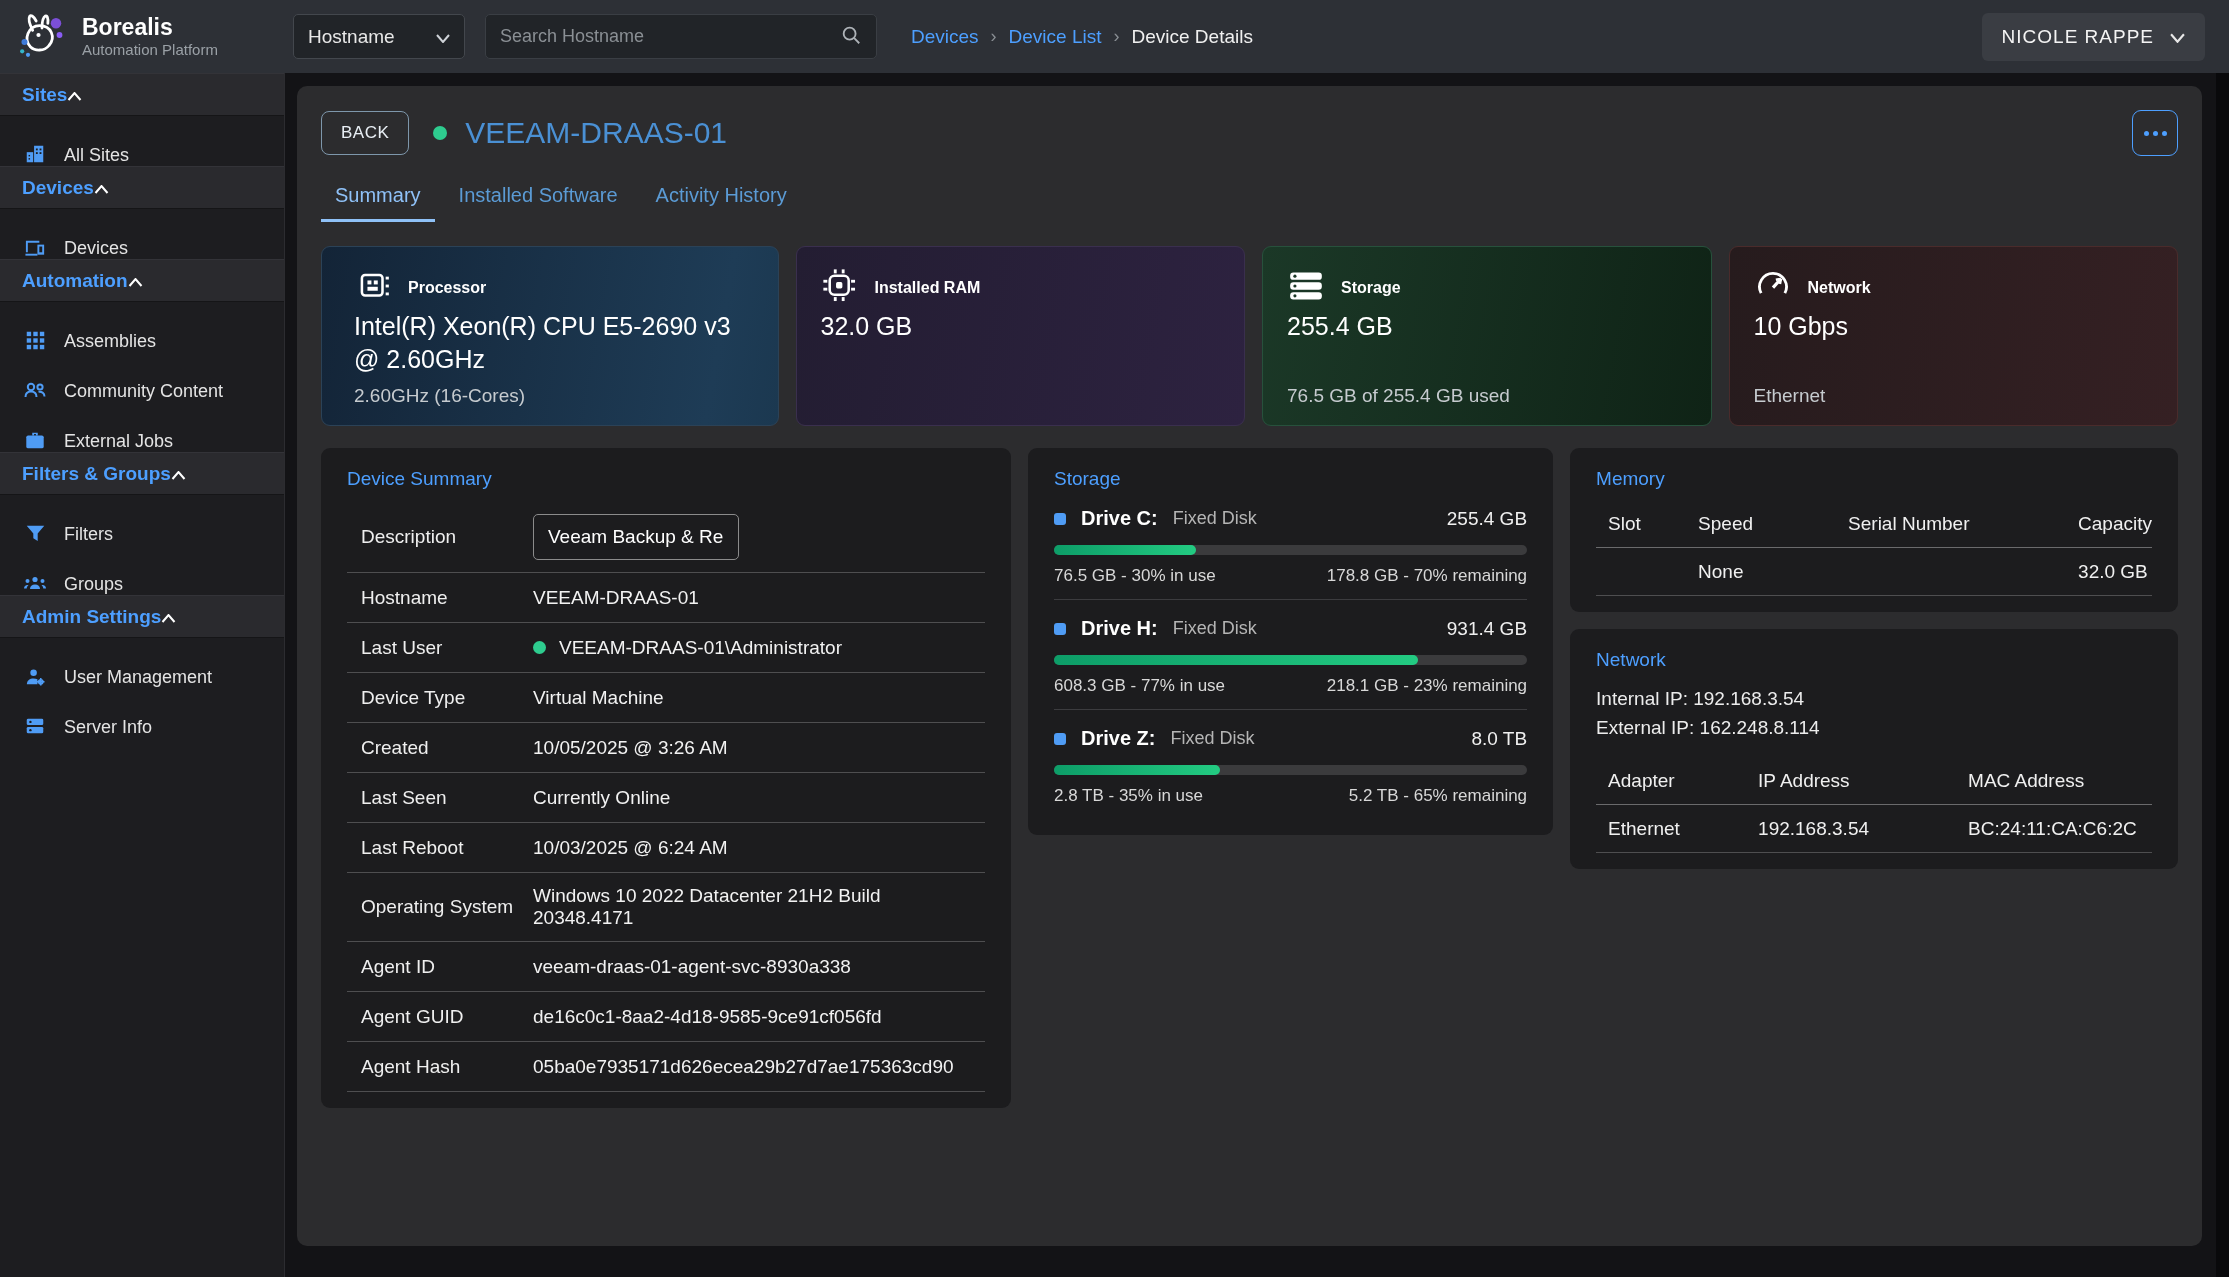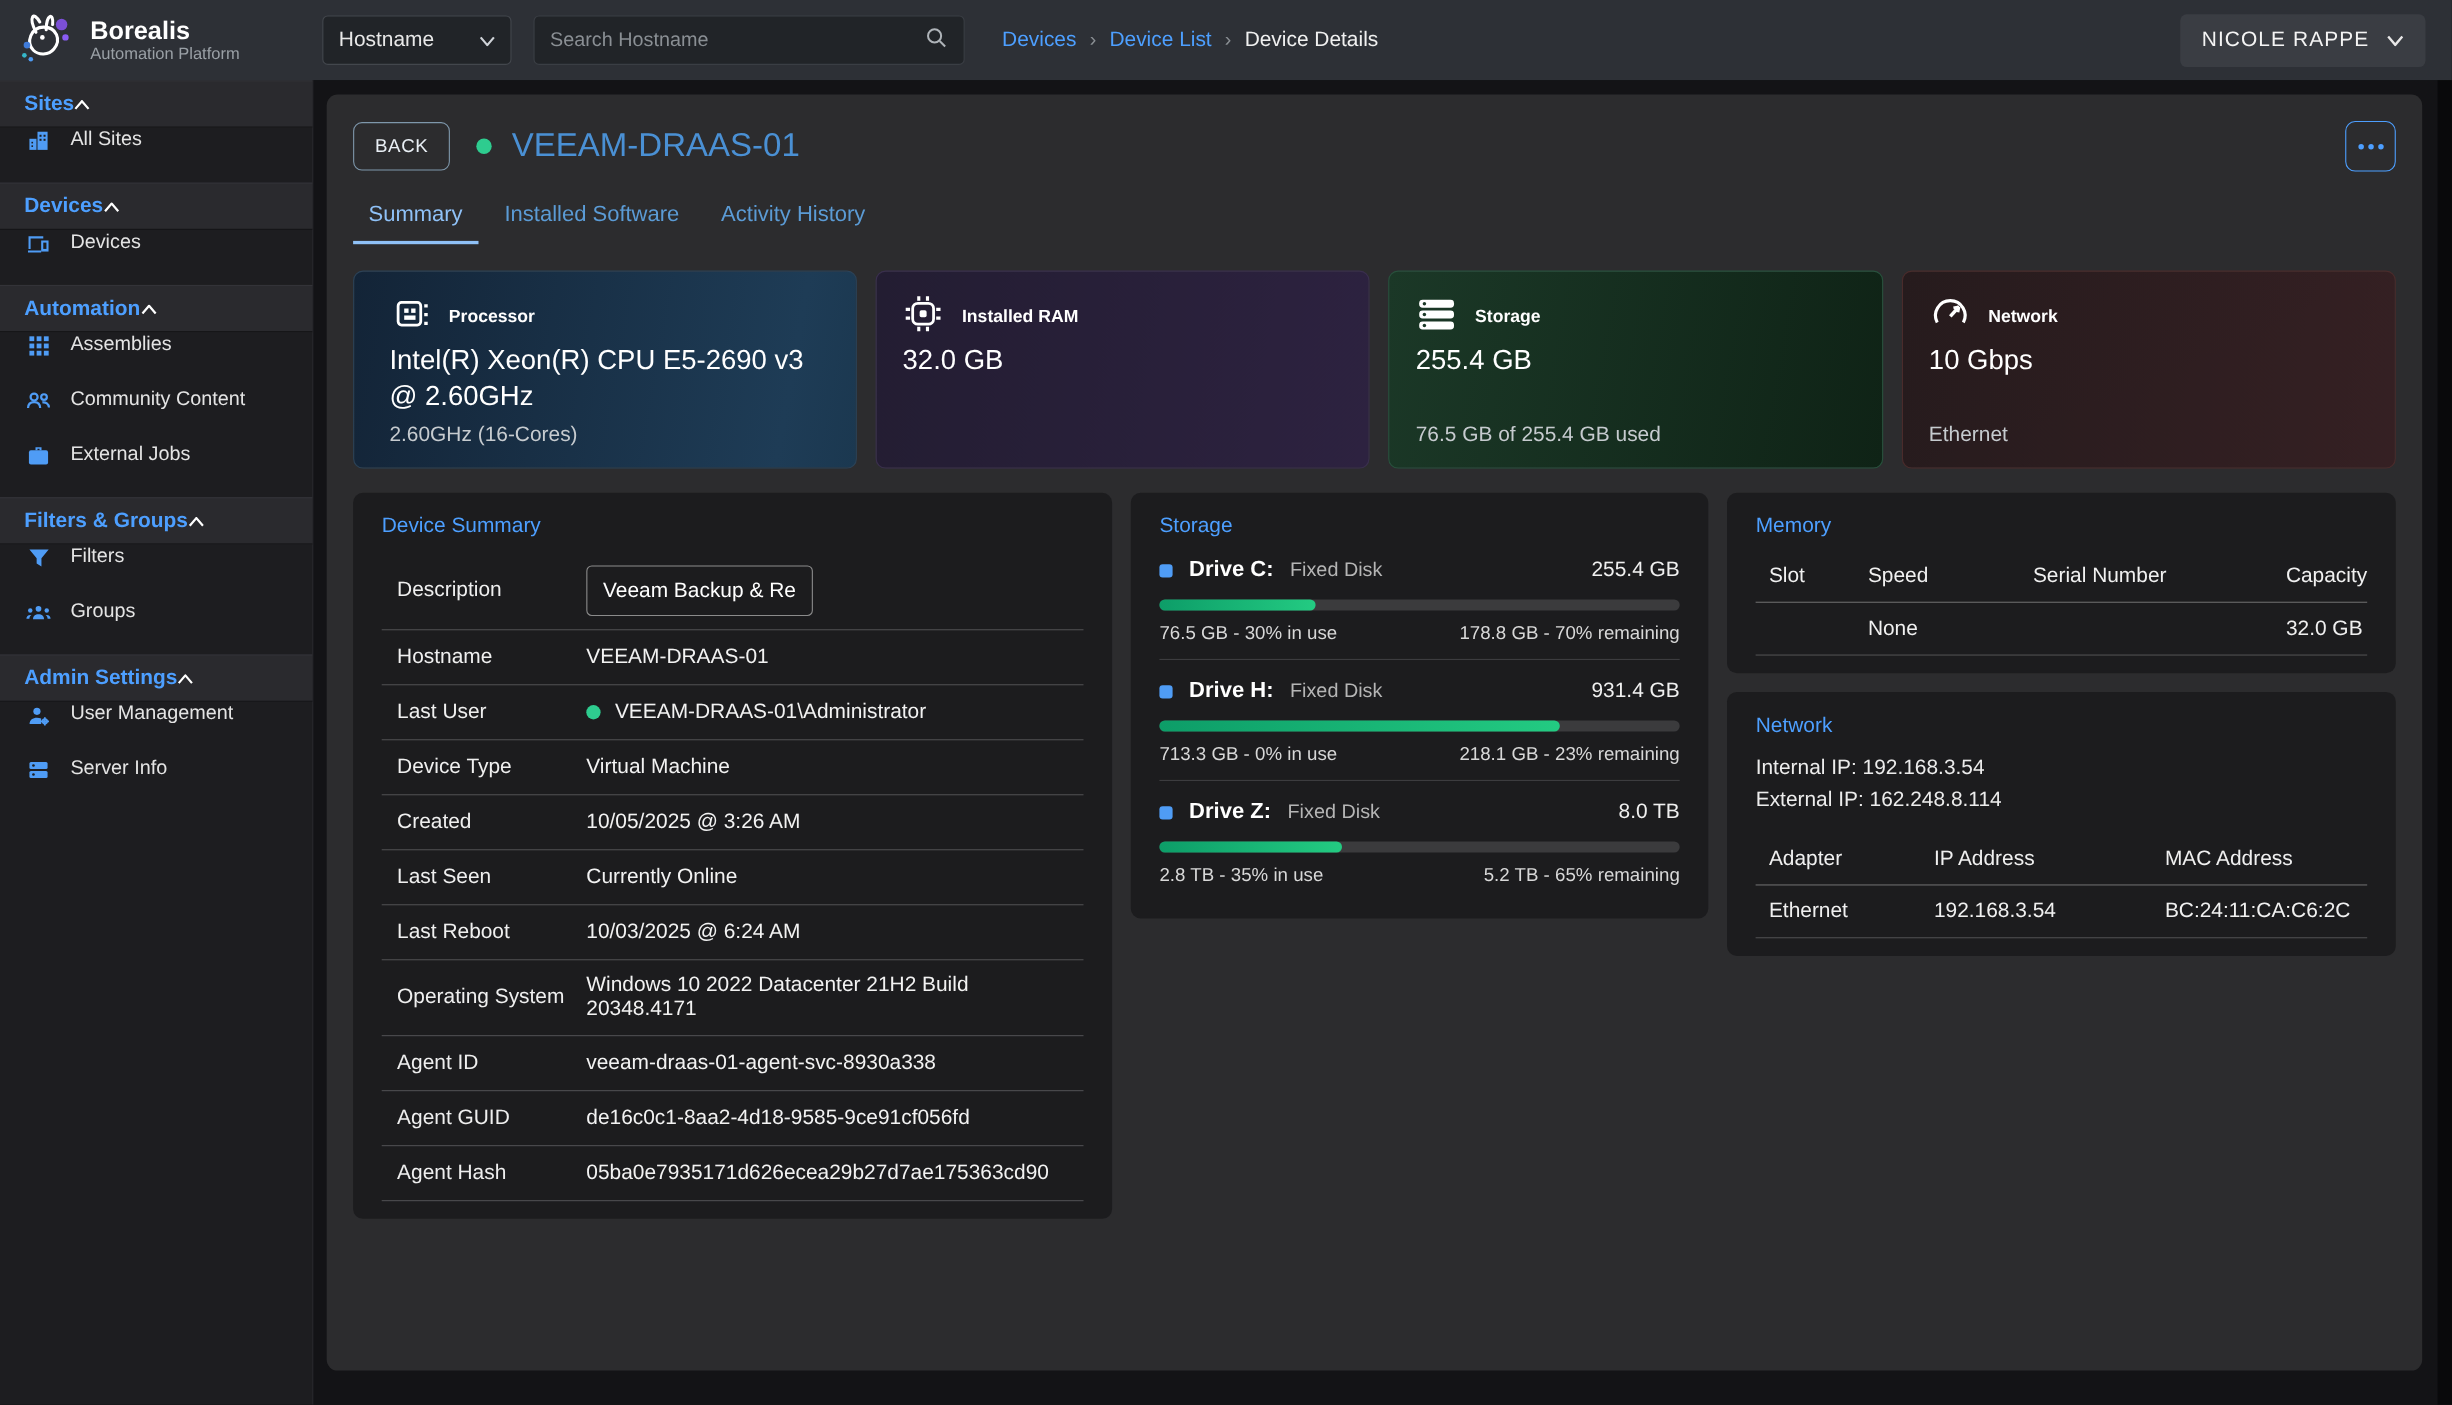--- a/index.html
+++ b/index.html
@@ -26,21 +26,21 @@
   .crumb-sep { color:#8a8f94; font-size:18px; }
   .crumb-current { color:#f0f0f0; }
   .user-btn { margin-left:auto; margin-right:24px; height:48px; background:#3a3d43; border-radius:6px;
     display:flex; align-items:center; gap:16px; padding:0 20px; font-size:19px; letter-spacing:1px; color:#f4f4f4; cursor:pointer; }
 
   
   .shell { display:flex; height:1204px; }
   .sidebar { flex:0 0 285px; background:#1d1d20; border-right:1px solid #2c2c30; }
   .side-section-header { height:43px; background:#2a2a2e; border-top:1px solid #333338; border-bottom:1px solid #151517;
     display:flex; align-items:center; justify-content:flex-start; padding:0 22px; color:#4d9fff; font-size:19px; font-weight:bold; cursor:pointer; }
-  .side-item { height:50px; display:flex; align-items:flex-start; gap:17px; padding-left:23px; font-size:18px; color:#e4e4e4; cursor:pointer; }
+  .side-item { height:50px; display:flex; align-items:flex-end; gap:17px; padding-left:23px; font-size:18px; color:#e4e4e4; cursor:pointer; }
   .side-item .ico { width:24px; height:24px; display:flex; align-items:center; justify-content:center; }
 
   
   .main { flex:1; background:#131316; padding:13px 13px 0 12px; position:relative; }
   .scroll-strip { position:absolute; top:0; right:0; width:13px; height:100%; background:#09090b; }
   .card { background:#2c2c2e; border-radius:10px; height:1160px; padding:24px 24px 0 24px; margin-right:14px; }
 
   .card-head { display:flex; align-items:center; gap:18px; }
   .back-btn { background:transparent; border:1px solid #7e97ab; border-radius:8px; color:#e9eff5;
     font-size:17px; letter-spacing:0.5px; padding:11px 19px; font-family:"Liberation Sans",sans-serif; cursor:pointer; }
@@ -503,21 +503,21 @@
             <div class="drive-head">
               <span class="drive-bullet"></span>
               <span class="drive-name">Drive H:</span>
               <span class="drive-type">Fixed Disk</span>
               <span class="drive-size">931.4 GB</span>
             </div>
             <div class="drive-bar">
               <div class="drive-fill" style="width:77%"></div>
             </div>
             <div class="drive-meta">
-              <span>713.3 GB - 0% in use</span>
+              <span>608.3 GB - 77% in use</span>
               <span>218.1 GB - 23% remaining</span>
             </div>
           </div>
 
           <div class="drive">
             <div class="drive-head">
               <span class="drive-bullet"></span>
               <span class="drive-name">Drive Z:</span>
               <span class="drive-type">Fixed Disk</span>
               <span class="drive-size">8.0 TB</span>

